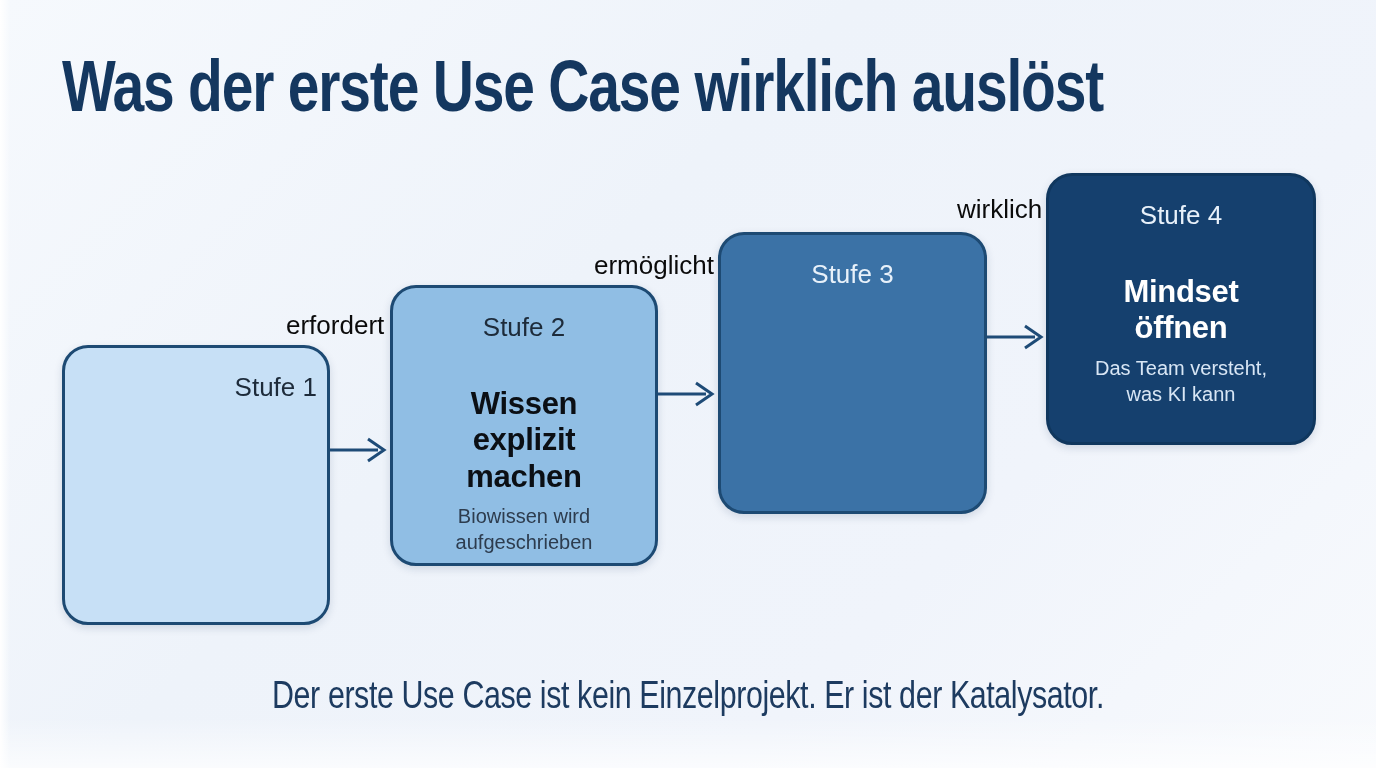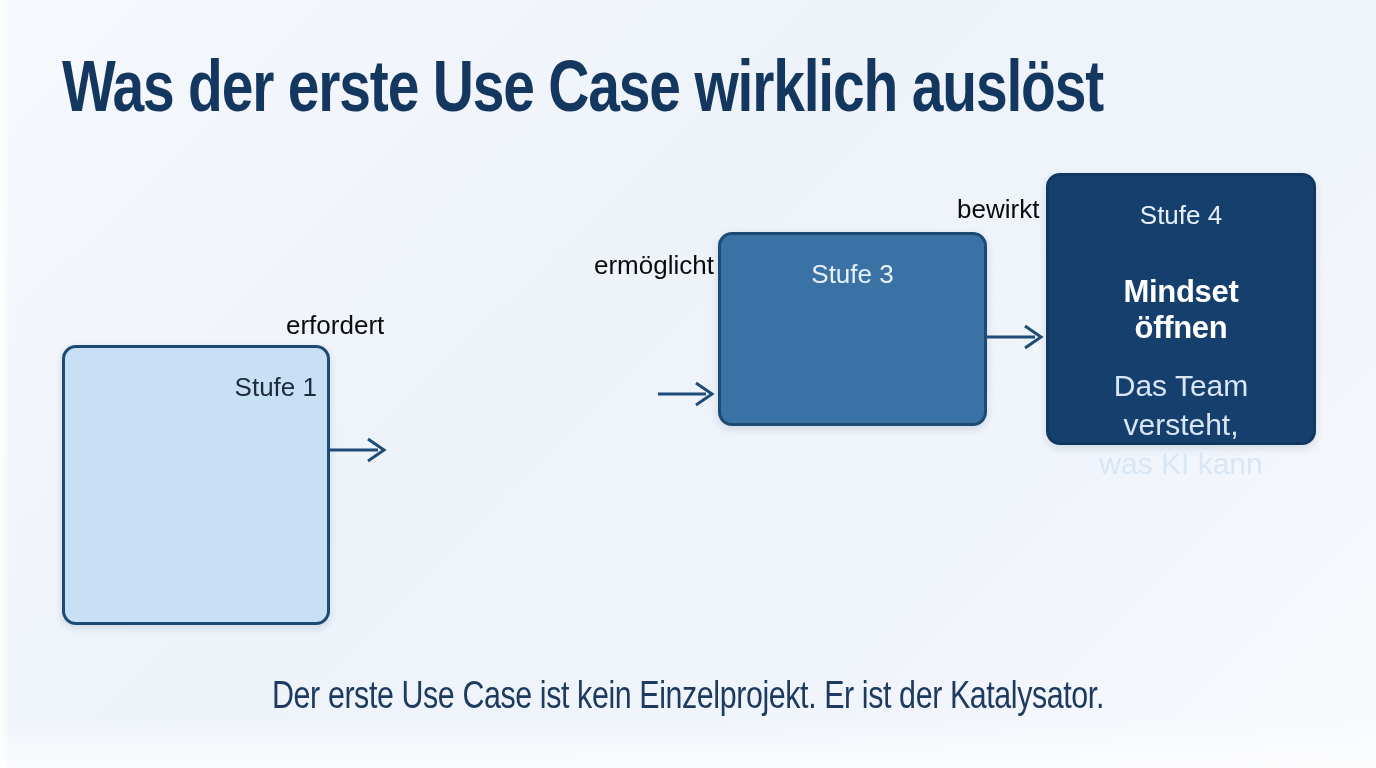--- a/index.html
+++ b/index.html
@@ -25,37 +25,37 @@
 
   .page-title {
     position: absolute; left: 62px; top: 44px; margin: 0;
     font-size: 73px; font-weight: 700; letter-spacing: -1.5px;
     color: #14375f; white-space: nowrap;
     transform: scaleX(0.78); transform-origin: 0 50%;
   }
 
   .stage {
     position: absolute; box-sizing: border-box;
-    border: 3px solid #1d4a73; border-radius: 14px;
+    border: 3px solid #1d4a73; border-radius: 26px;
     padding: 24px 10px 10px 10px;
     text-align: center;
     box-shadow: 0 3px 8px rgba(20, 50, 90, 0.15);
   }
   .stage--1 { left: 62px;   top: 345px; width: 268px; height: 280px; background: #c7e0f6; text-align: right; }
   .stage--2 { left: 390px;  top: 285px; width: 268px; height: 281px; background: #90bee4; }
-  .stage--3 { left: 718px;  top: 232px; width: 269px; height: 194px; background: #3b72a6; }
+  .stage--3 { left: 718px;  top: 232px; width: 269px; height: 282px; background: #3b72a6; }
   .stage--4 { left: 1046px; top: 173px; width: 270px; height: 272px; background: #15406e; border-color: #10375e; }
 
   .stage-label { font-size: 26px; line-height: 1.2; color: #1d2b3a; }
   .stage-heading {
     margin-top: 43px; font-size: 31px; font-weight: 700; line-height: 1.17;
     color: #0b0f14; white-space: pre-line; letter-spacing: -0.3px;
   }
   .stage-desc {
-    margin-top: 19px; font-size: 30px; line-height: 1.3;
+    margin-top: 8px; font-size: 20px; line-height: 1.3;
     color: #2d3c4e; white-space: pre-line;
   }
   .stage--dark .stage-label   { color: #e8f1fa; }
   .stage--dark .stage-heading { color: #ffffff; }
   .stage--dark .stage-desc    { color: #d8e6f5; }
 
   .connector-arrow { position: absolute; width: 64px; height: 32px; }
   .connector-arrow svg { display: block; }
   .arrow-1 { left: 328px; top: 434px; }
   .arrow-2 { left: 656px; top: 378px; }
@@ -79,20 +79,28 @@
 <body>
 
 <div class="canvas">
 
   <h1 class="page-title">Was der erste Use Case wirklich auslöst</h1>
 
   <div class="stage stage--1" style="background: rgb(199, 224, 246);">
     <div class="stage-label">Stufe 1</div>
   </div>
 
+  <div class="stage stage--2" style="background: rgb(144, 190, 228);">
+    <div class="stage-label">Stufe 2</div>
+    <div class="stage-heading">Wissen
+explizit
+machen</div>
+    <div class="stage-desc">Biowissen wird
+aufgeschrieben</div>
+  </div>
 
   <div class="stage stage--3 stage--dark" style="background: rgb(59, 114, 166);">
     <div class="stage-label">Stufe 3</div>
   </div>
 
   <div class="stage stage--4 stage--dark" style="background: rgb(21, 64, 110);">
     <div class="stage-label">Stufe 4</div>
     <div class="stage-heading">Mindset
 öffnen</div>
     <div class="stage-desc">Das Team versteht,
@@ -113,17 +121,17 @@
   </div>
   <div class="connector-arrow arrow-3">
     <svg width="64" height="32" viewBox="0 0 64 32">
       <line x1="2" y1="16" x2="50" y2="16" stroke="#1e4b77" stroke-width="3" fill="none"></line>
       <polyline points="40,5 56,16 40,27" stroke="#1e4b77" stroke-width="3" fill="none"></polyline>
     </svg>
   </div>
 
   <div class="connector-label label-1">erfordert</div>
   <div class="connector-label label-2">ermöglicht</div>
-  <div class="connector-label label-3">bewirkt</div>
+  <div class="connector-label label-3">wirklich</div>
 
   <div class="caption">Der erste Use Case ist kein Einzelprojekt. Er ist der Katalysator.</div>
 
 </div>
 
 </body></html>

